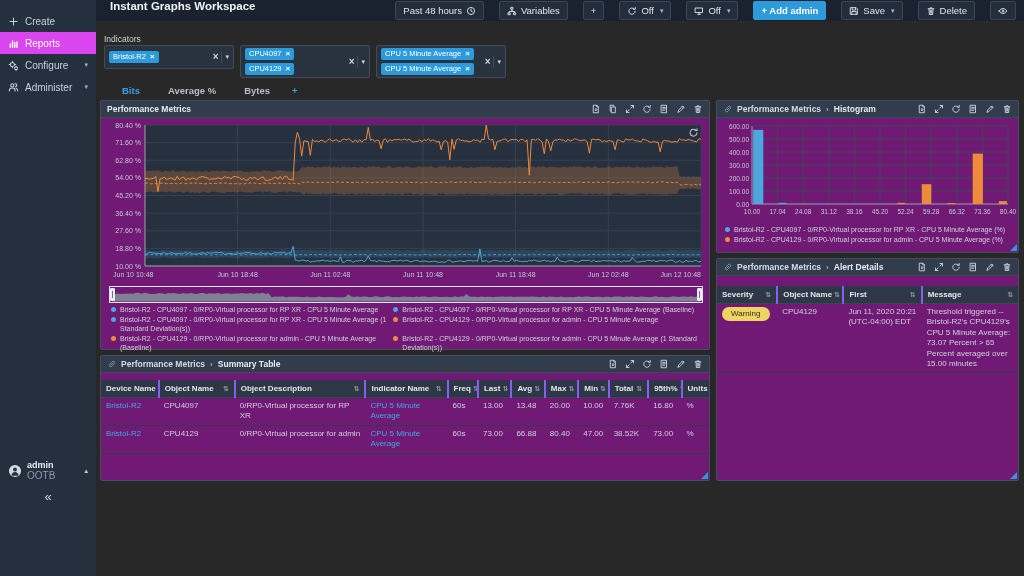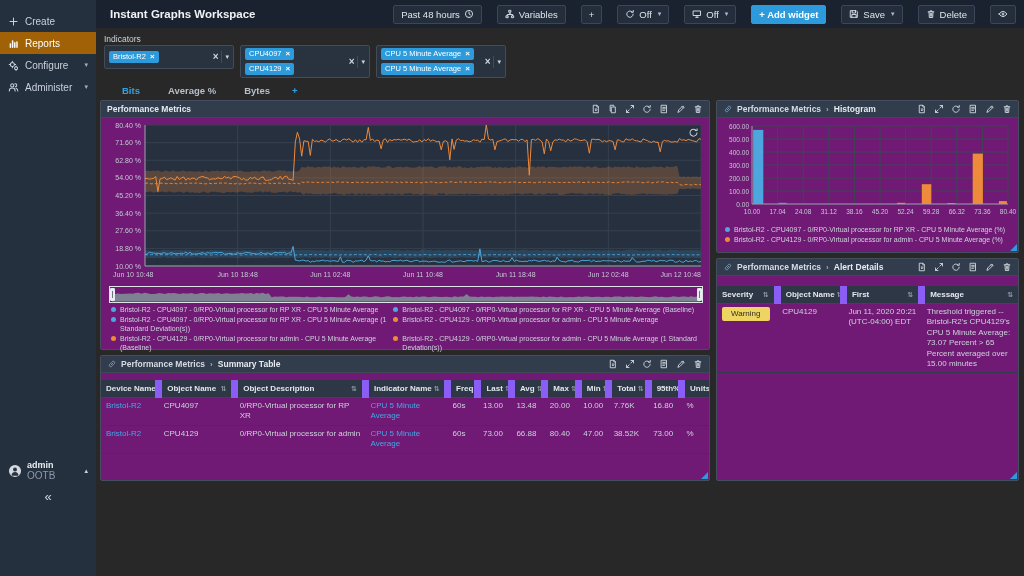--- a/index.html
+++ b/index.html
@@ -9,35 +9,35 @@
 
   
   .sidebar{position:absolute;left:0;top:0;width:96px;height:576px;background:#25303f;z-index:3}
   .logo{height:30px;display:flex;align-items:center;gap:4px;padding:0 5px;background:#1f2836;box-sizing:border-box}
   .logo-squares{display:grid;grid-template-columns:5px 5px;gap:1px}
   .sq{width:5px;height:5px}
   .logo-title{font-size:12px;font-weight:bold;color:#fff;line-height:1}
   .logo-sub{font-size:5.5px;font-weight:bold;color:#e87722;letter-spacing:.8px;line-height:1.3}
   .side-nav{padding-top:10px}
   .nav-item{display:flex;align-items:center;gap:6px;height:22px;padding:0 8px;font-size:10px;color:#c8d1dc;cursor:pointer}
-  .nav-item.active{background:#a16207;color:#fff}
+  .nav-item.active{background:#d946ef;color:#fff}
   .nav-item .ico{width:11px;height:11px;flex:none}
   .nav-chev{margin-left:auto;font-size:7px;color:#9fb0c0}
   .user-block{position:absolute;left:0;top:460px;width:96px;display:flex;align-items:center;gap:5px;
               padding:0 8px;box-sizing:border-box;cursor:pointer}
   .avatar{width:14px;height:14px;flex:none}
   .user-name{display:block;font-size:9px;font-weight:bold;color:#e8edf2;line-height:1.15}
   .user-org{display:block;font-size:10px;color:#8d99a8}
   .user-chevron{margin-left:auto;font-size:7px;color:#c8d1dc}
   .collapse-btn{position:absolute;top:490px;left:0;width:96px;text-align:center;font-size:13px;
                 color:#cdd6e0;cursor:pointer;line-height:1}
 
   
-  .topbar{position:absolute;left:96px;top:0;width:928px;height:28px;background:#1a2230;display:flex;
-          align-items:center;box-sizing:border-box;padding:0 8px 0 14px;z-index:2}
+  .topbar{position:absolute;left:96px;top:0;width:928px;height:21px;background:#1a2230;display:flex;
+          box-sizing:border-box;padding:0 8px 0 14px;z-index:2}
   .page-title{font-size:11.5px;font-weight:bold;color:#f0f3f6}
   .tb-actions{margin-left:auto;display:flex;align-items:center;gap:15px}
   .tb-btn{display:flex;align-items:center;gap:4px;height:19px;background:#232d3c;border:1px solid #3b4656;
           border-radius:2px;color:#dfe5ec;font-size:9.5px;padding:0 7px;font-family:inherit;cursor:pointer;white-space:nowrap}
   .tb-btn .ico{width:10px;height:10px}
   .tb-btn.accent{background:#2d9bdb;border-color:#2d9bdb;color:#fff;font-weight:bold}
   .tb-chev{font-size:7px;color:#aeb9c6;margin-left:2px}
 
   
   .content{position:absolute;left:96px;top:28px;width:928px;height:456px;background:#282828}
@@ -85,21 +85,21 @@
   .legend-item{display:flex;align-items:flex-start;gap:4px;font-size:7px;color:#cdd4dc;line-height:1.2;cursor:pointer}
   .legend-dot{width:5px;height:5px;border-radius:50%;flex:none;margin-top:1px}
   .hist-legend{display:flex;flex-direction:column;gap:2px;padding:2px 8px 0}
   .plot-refresh{position:absolute;right:10px;top:26px;color:#c2cad2;width:11px;height:11px}
   .plot-refresh .ico{width:11px;height:11px}
 
   
   .data-table{width:100%;border-collapse:collapse;table-layout:fixed}
   .data-table thead tr{background:#2d3746}
   .data-table th{font-size:8px;color:#e2e8ee;text-align:left;padding:4px 5px;font-weight:bold;
-                 border-right:7px solid #8b5cf6;border-bottom:1px solid #3c4554;overflow:hidden;white-space:nowrap}
+                 border-right:2px solid #8b5cf6;border-bottom:1px solid #3c4554;overflow:hidden;white-space:nowrap}
   .data-table th:last-child{border-right:none}
   .th-inner{display:flex;align-items:center;justify-content:space-between;gap:2px}
   .sort-ico{color:#8e99a8;font-size:7px;flex:none}
   .data-table td{font-size:8px;color:#ccd3db;padding:3px 5px;vertical-align:top;overflow:hidden;line-height:1.3}
   .data-table tbody tr{border-bottom:1px solid #313b49}
   td.link{color:#41a7e5}
   .badge{display:inline-block;font-size:8px;padding:2px 9px;border-radius:2px;font-weight:normal}
   .alerts-wrap{padding:10px 0 0}
   .sum-wrap{padding:7px 0 0}
   .resize-handle{position:absolute;right:1px;bottom:1px;width:0;height:0;border-left:7px solid transparent;
@@ -203,21 +203,21 @@
         <button class="tb-btn">
           <svg viewBox="0 0 12 12" class="ico" fill="none" stroke="currentColor" stroke-width="1.1" stroke-linecap="round" stroke-linejoin="round">
             <path d="M1.8 2.4h8.4v5.4H1.8z"></path>
             <path d="M4.4 10h3.2"></path>
             <path d="M6 7.8V10"></path>
           </svg>
           <span class="tb-label">Off</span>
           <span class="tb-chev">▾</span>
         </button>
         <button class="tb-btn accent">
-          <span class="tb-label">+ Add widget</span>
+          <span class="tb-label">+ Add admin</span>
         </button>
         <button class="tb-btn">
           <svg viewBox="0 0 12 12" class="ico" fill="none" stroke="currentColor" stroke-width="1.1" stroke-linecap="round" stroke-linejoin="round">
             <path d="M2 2h6.6L10 3.4V10H2z"></path>
             <path d="M3.8 2v2.8h4V2"></path>
             <path d="M3.4 10V6.6h5.2V10"></path>
           </svg>
           <span class="tb-label">Save</span>
           <span class="tb-chev">▾</span>
         </button>
@@ -654,21 +654,21 @@
                 <th>
                   <span class="th-inner">
                     <span>Message</span>
                     <span class="sort-ico">⇅</span>
                   </span>
                 </th>
               </tr>
             </thead>
             <tbody>
               <tr>
-                <td><span class="badge" style="background: rgb(238, 212, 99); color: rgb(51, 48, 28);">Warning</span></td>
+                <td><span class="badge" style="background: rgb(238, 212, 99); color: rgb(51, 48, 28); border-radius: 7px;">Warning</span></td>
                 <td>CPU4129</td>
                 <td>Jun 11, 2020 20:21 (UTC-04:00) EDT</td>
                 <td>Threshold triggered -- Bristol-R2's CPU4129's CPU 5 Minute Average: 73.07 Percent &gt; 65 Percent averaged over 15.00 minutes</td>
               </tr>
             </tbody>
           </table>
         </div>
       <span class="resize-handle"></span>
     </section>
 

